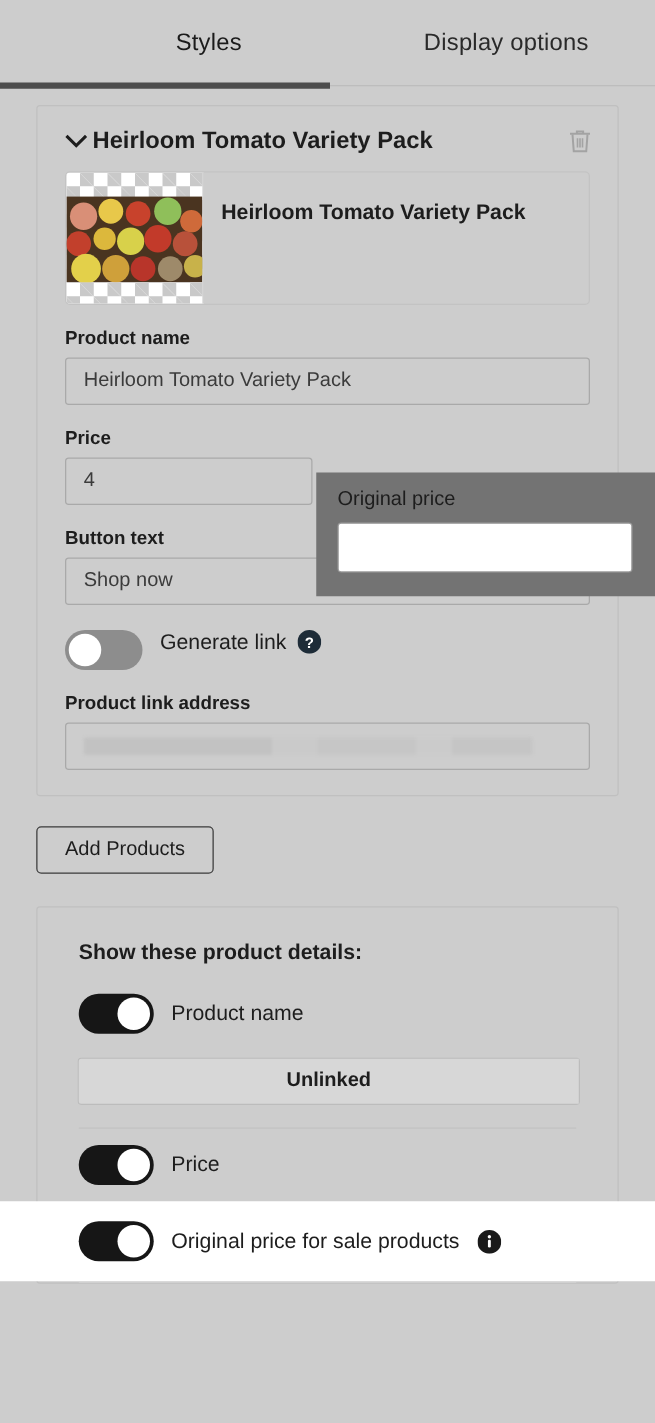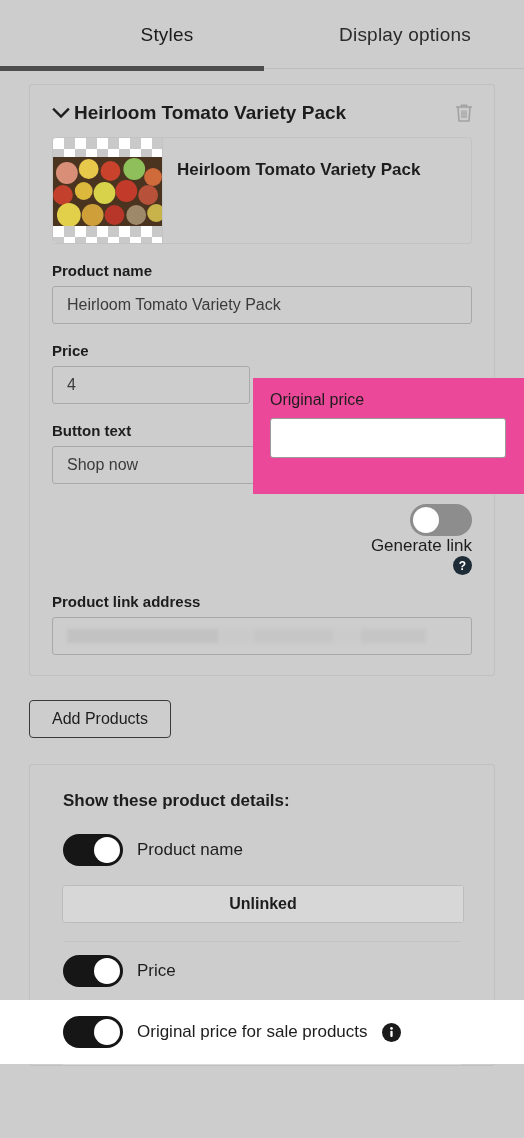--- a/index.html
+++ b/index.html
@@ -55,34 +55,34 @@
     height: 38px; border: 1px solid #a9a9a9; border-radius: 3px; background: #cdcdcd;
     display: flex; align-items: center; padding: 0 14px; font-size: 16px; color: #3b3b3b;
   }
   .inp.narrow { width: 198px; }
   .inp.disabled { border-color: #a9a9a9; position: relative; overflow: hidden; }
   .skeleton { height: 14px; width: 92%; border-radius: 2px;
     background: linear-gradient(90deg,#c2c2c2 0%,#c2c2c2 42%,#cacaca 42%,#cacaca 52%,#c6c6c6 52%,#c6c6c6 74%,#cbcbcb 74%,#cbcbcb 82%,#c5c5c5 82%,#c5c5c5 100%);
     filter: blur(1.4px); }
 
   
-  .tog-row { display: flex; align-items: flex-end; margin: 20px 22px 0 22px; flex-direction: column; }
+  .tog-row { display: flex; align-items: flex-start; margin: 20px 22px 0 22px; }
   .toggle { width: 62px; height: 32px; border-radius: 16px; position: relative; flex: 0 0 auto; }
   .toggle.off { background: #8d8d8d; }
   .toggle.on  { background: #161616; }
   .toggle .knob { position: absolute; top: 3px; width: 26px; height: 26px; border-radius: 50%; background: #fff; }
   .toggle.off .knob { left: 3px; }
   .toggle.on  .knob { right: 3px; }
   .tog-label { font-size: 17px; color: #1d1d1d; margin-left: 14px; }
   .help-icon { width: 19px; height: 19px; margin-left: 9px; flex: 0 0 auto; }
 
   
   .overlay {
-    position: absolute; left: 253px; top: 378px; width: 271px; height: 116px;
-    background: #ec4899; z-index: 20; padding: 13px 18px 0 17px;
+    position: absolute; left: 253px; top: 378px; width: 271px; height: 99px;
+    background: #737373; z-index: 20; padding: 13px 18px 0 17px;
   }
   .overlay .olabel { font-size: 16px; color: #1d1d1d; margin-bottom: 9px; }
   .overlay .oinput { height: 40px; border: 1px solid #9b9b9b; border-radius: 3px; background: #fff; }
 
   
   .addbtn {
     margin: 24px 0 0 29px; display: inline-flex; align-items: center; justify-content: center;
     height: 38px; padding: 0 22px; border: 1px solid #3a3a3a; border-radius: 4px;
     background: #cdcdcd; font-size: 16px; color: #1d1d1d; font-weight: 500;
   }

